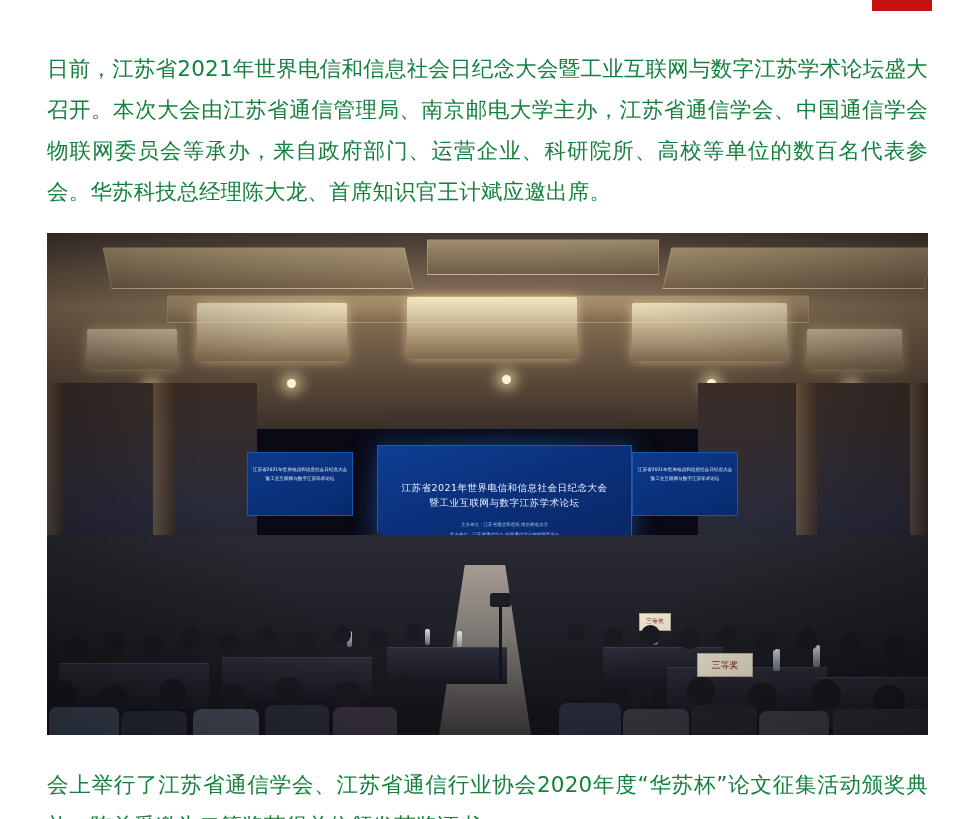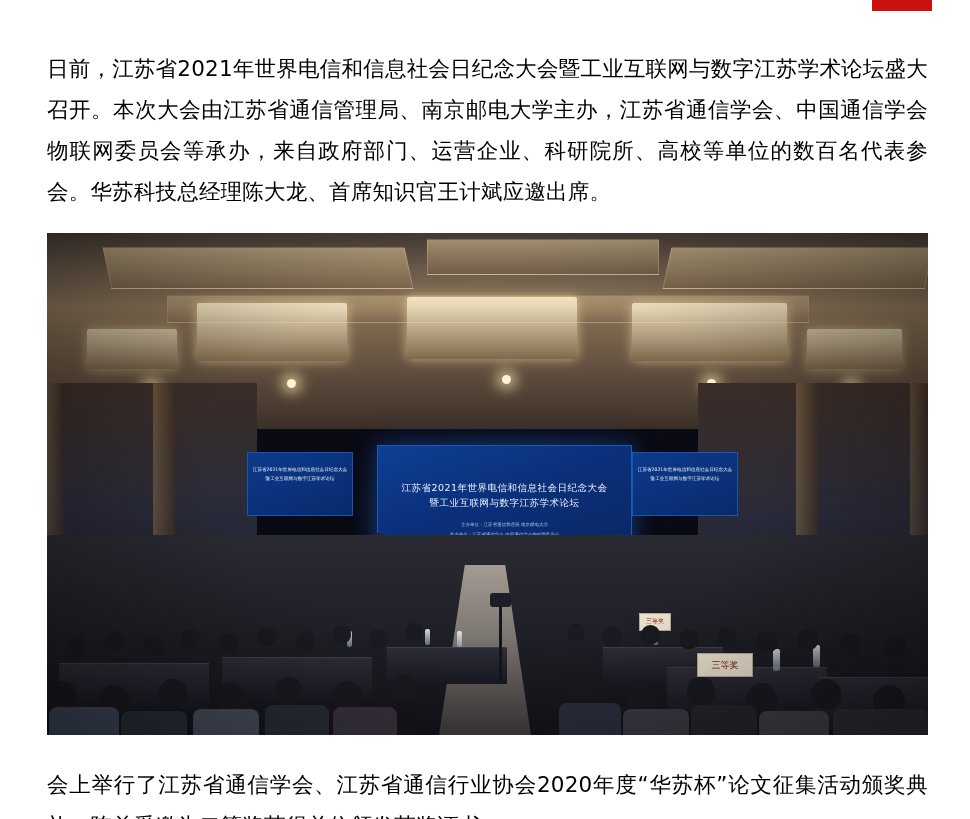--- a/index.html
+++ b/index.html
@@ -32,21 +32,21 @@
     position: absolute;
     left: 0;
     top: 0;
     width: 970px;
   }
   .para {
     margin: 0;
     padding: 0 42px 0 47px;
     font-size: 21.5px;
     line-height: 41px;
-    color: #000000;
+    color: #15803d;
     letter-spacing: 0.2px;
     text-align: justify;
     text-justify: inter-ideograph;
     font-family: "DejaVu Sans", "Liberation Sans", sans-serif;
   }
   .para-top { padding-top: 48px; }
   .para-bottom { padding-top: 29px; }
 
   
   .photo-wrap {

